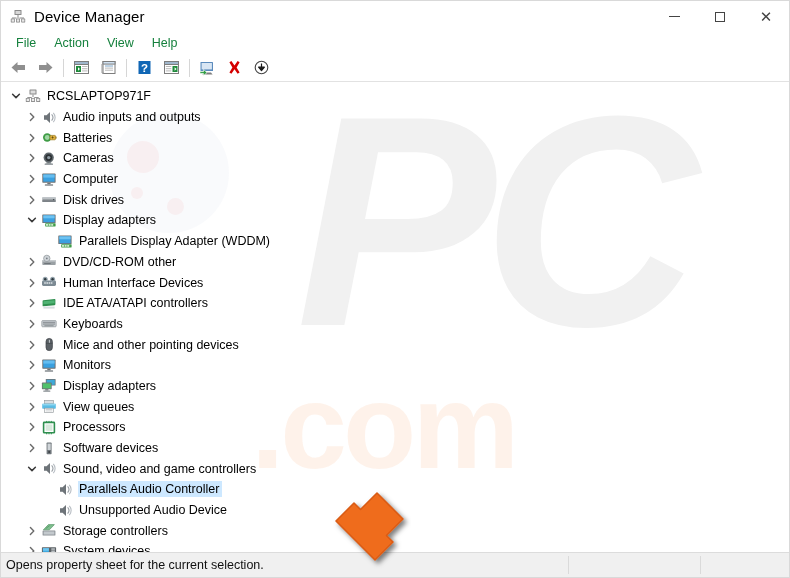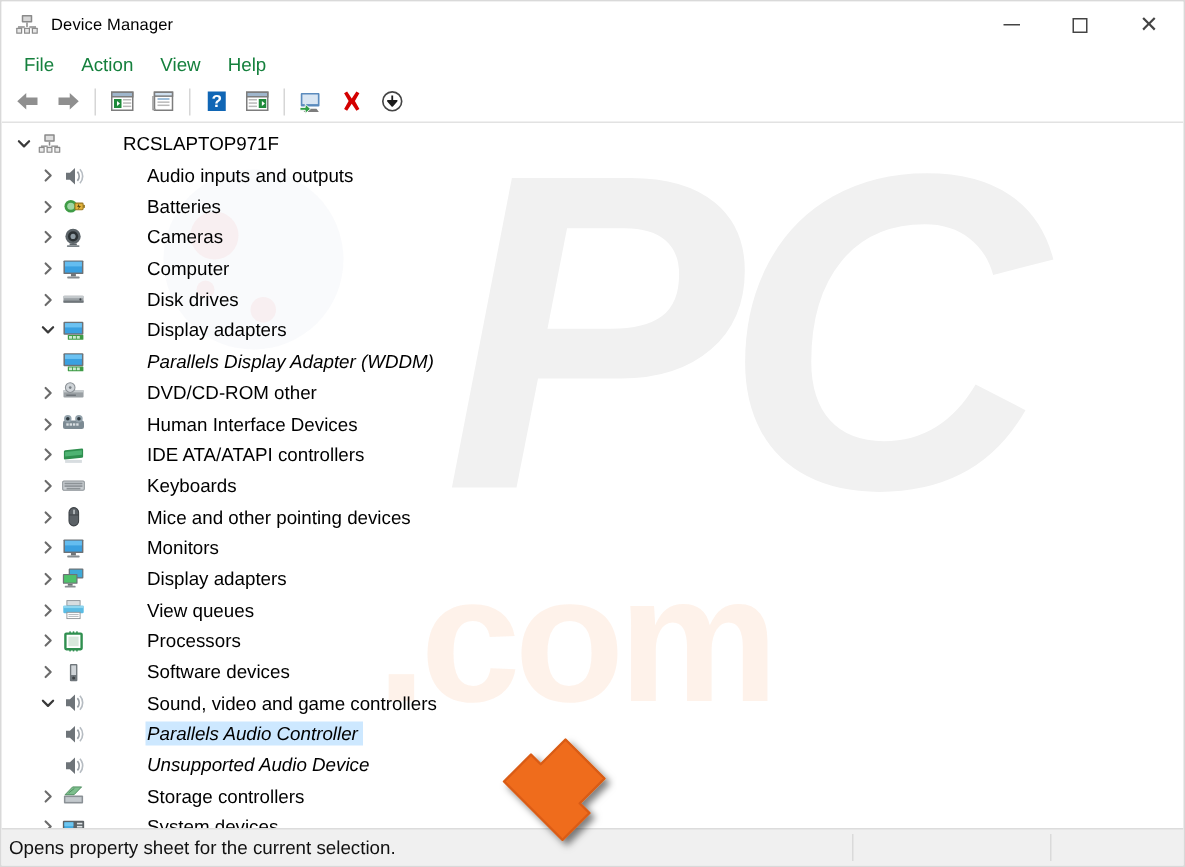--- a/index.html
+++ b/index.html
@@ -86,21 +86,21 @@
     user-select: none;
   }
   .title-icon {
     margin-left: 9px;
     margin-right: 8px;
     width: 16px;
     height: 16px;
     display: block;
   }
   .title-text {
-    font-size: 11px;
+    font-size: 15px;
     color: #000000;
     letter-spacing: 0.1px;
   }
   .win-btns {
     margin-left: auto;
     display: flex;
     height: 31px;
   }
   .win-btn {
     width: 46px;
@@ -203,28 +203,27 @@
     width: 17px;
     height: 16px;
     margin-right: 5px;
     flex: 0 0 auto;
     display: flex;
     align-items: center;
     justify-content: center;
   }
   .row .label {
     padding: 1px 3px 1px 1px;
-    margin-left: 35px;
   }
   .row.selected .label {
     background: #cde8ff;
   }
   .lvl0 { padding-left: 7px; }
   .lvl1 { padding-left: 23px; text-align: center; }
-  .lvl2 { padding-left: 39px; font-style: italic; }
+  .lvl2 { padding-left: 55px; }
 
   
   .ctxmenu {
     position: absolute;
     left: 131px;
     top: 435px;
     width: 238px;
     background: #f2f2f2;
     border: 1px solid #cdcdcd;
     box-shadow: 2px 2px 5px rgba(0,0,0,0.17);

